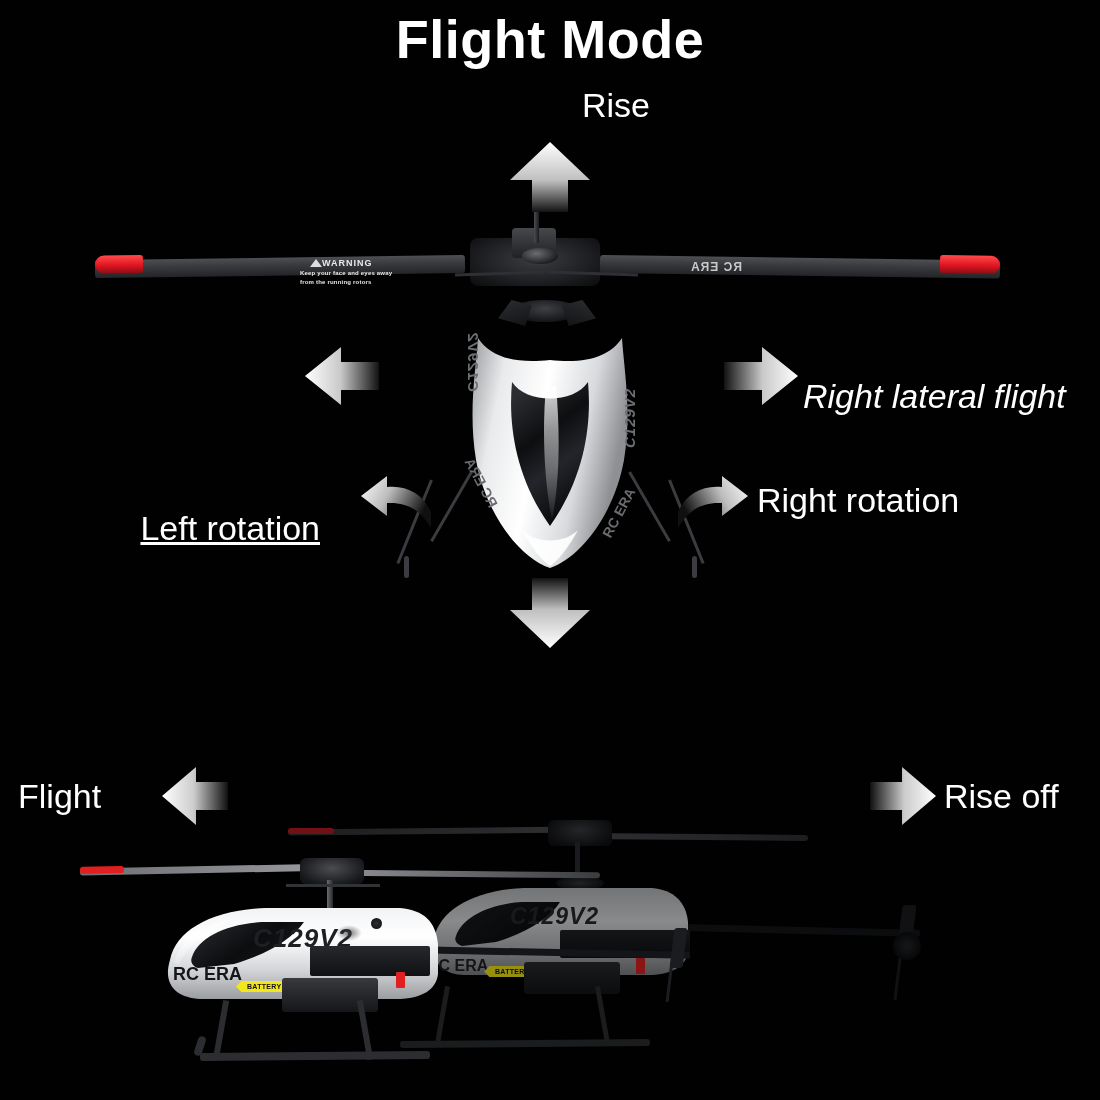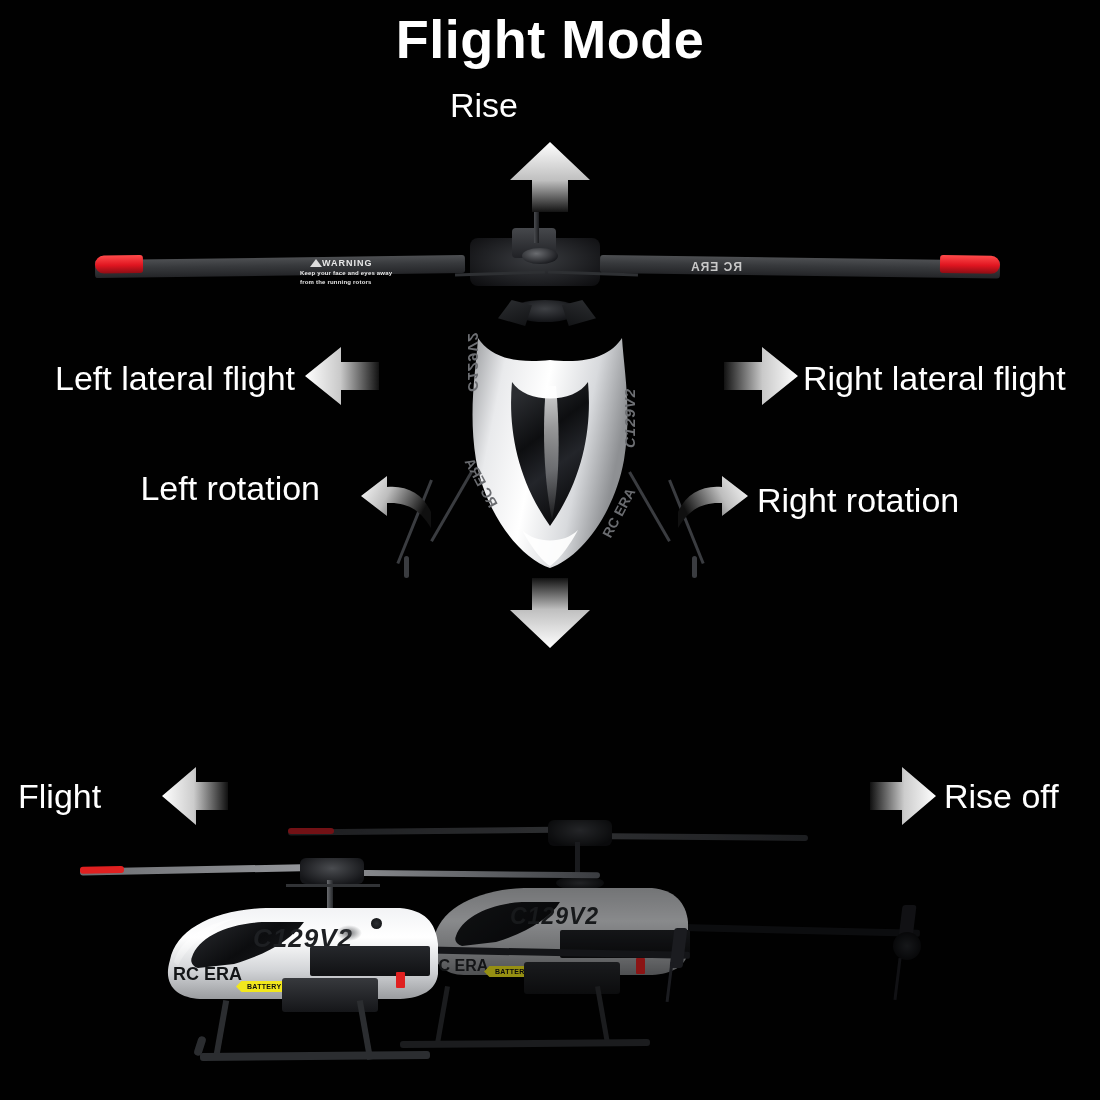--- a/index.html
+++ b/index.html
@@ -30,21 +30,21 @@
     letter-spacing: 0.5px;
     color: #ffffff;
   }
   .lbl {
     position: absolute;
     font-size: 34px;
     color: #ffffff;
     white-space: nowrap;
     line-height: 1;
   }
-  .lbl.c { text-align: left; }
+  .lbl.c { text-align: right; }
   .lbl.r { text-align: right; }
 
   
   .arrow { position: absolute; }
   .arrow svg { display: block; width: 100%; height: 100%; }
 
   .rotor-bar {
     position: absolute;
     top: 255px;
     height: 18px;
@@ -225,21 +225,20 @@
         <linearGradient id="gDn" x1="0" y1="0" x2="0" y2="1">
           <stop offset="0%" stop-color="#121212"></stop>
           <stop offset="45%" stop-color="#bfbfbf"></stop>
           <stop offset="100%" stop-color="#ffffff"></stop>
         </linearGradient>
       </defs>
       <path d="M42,70 L82,32 L60,32 L60,0 L24,0 L24,32 L2,32 Z" fill="url(#gDn)"></path>
     </svg>
   </div>
 
-  <div class="lbl r" style="left:10px; top:361px; width:285px;">Left lateral flight</div>
   <div class="arrow" style="left:303px; top:345px; width:78px; height:62px;">
     <svg viewBox="0 0 78 62">
       <defs>
         <linearGradient id="gLf" x1="0" y1="0" x2="1" y2="0">
           <stop offset="0%" stop-color="#ffffff"></stop>
           <stop offset="48%" stop-color="#c9c9c9"></stop>
           <stop offset="100%" stop-color="#121212"></stop>
         </linearGradient>
       </defs>
       <path d="M2,31 L38,2 L38,17 L76,17 L76,45 L38,45 L38,60 Z" fill="url(#gLf)"></path>
@@ -251,23 +250,23 @@
       <defs>
         <linearGradient id="gRt" x1="0" y1="0" x2="1" y2="0">
           <stop offset="0%" stop-color="#121212"></stop>
           <stop offset="52%" stop-color="#c9c9c9"></stop>
           <stop offset="100%" stop-color="#ffffff"></stop>
         </linearGradient>
       </defs>
       <path d="M76,31 L40,2 L40,17 L2,17 L2,45 L40,45 L40,60 Z" fill="url(#gRt)"></path>
     </svg>
   </div>
-  <div class="lbl" style="left:803px; top:361px;">Right lateral flight</div>
-
-  <div class="lbl r" style="left:60px; top:471px; width:260px;">Left rotation</div>
+  <div class="lbl" style="left:803px; top:379px;font-style:italic;">Right lateral flight</div>
+
+  <div class="lbl r" style="left:60px; top:511px; width:260px;text-decoration:underline;">Left rotation</div>
   <div class="arrow" style="left:357px; top:472px; width:80px; height:62px;">
     <svg viewBox="0 0 80 62">
       <defs>
         <linearGradient id="gCl" x1="0" y1="0" x2="1" y2="0.4">
           <stop offset="0%" stop-color="#ffffff"></stop>
           <stop offset="45%" stop-color="#bdbdbd"></stop>
           <stop offset="100%" stop-color="#101010"></stop>
         </linearGradient>
       </defs>
       <path d="M4,24 L30,4 L30,15 C50,13 66,22 74,40 L74,56 C62,36 48,30 30,31 L30,44 Z" fill="url(#gCl)"></path>

